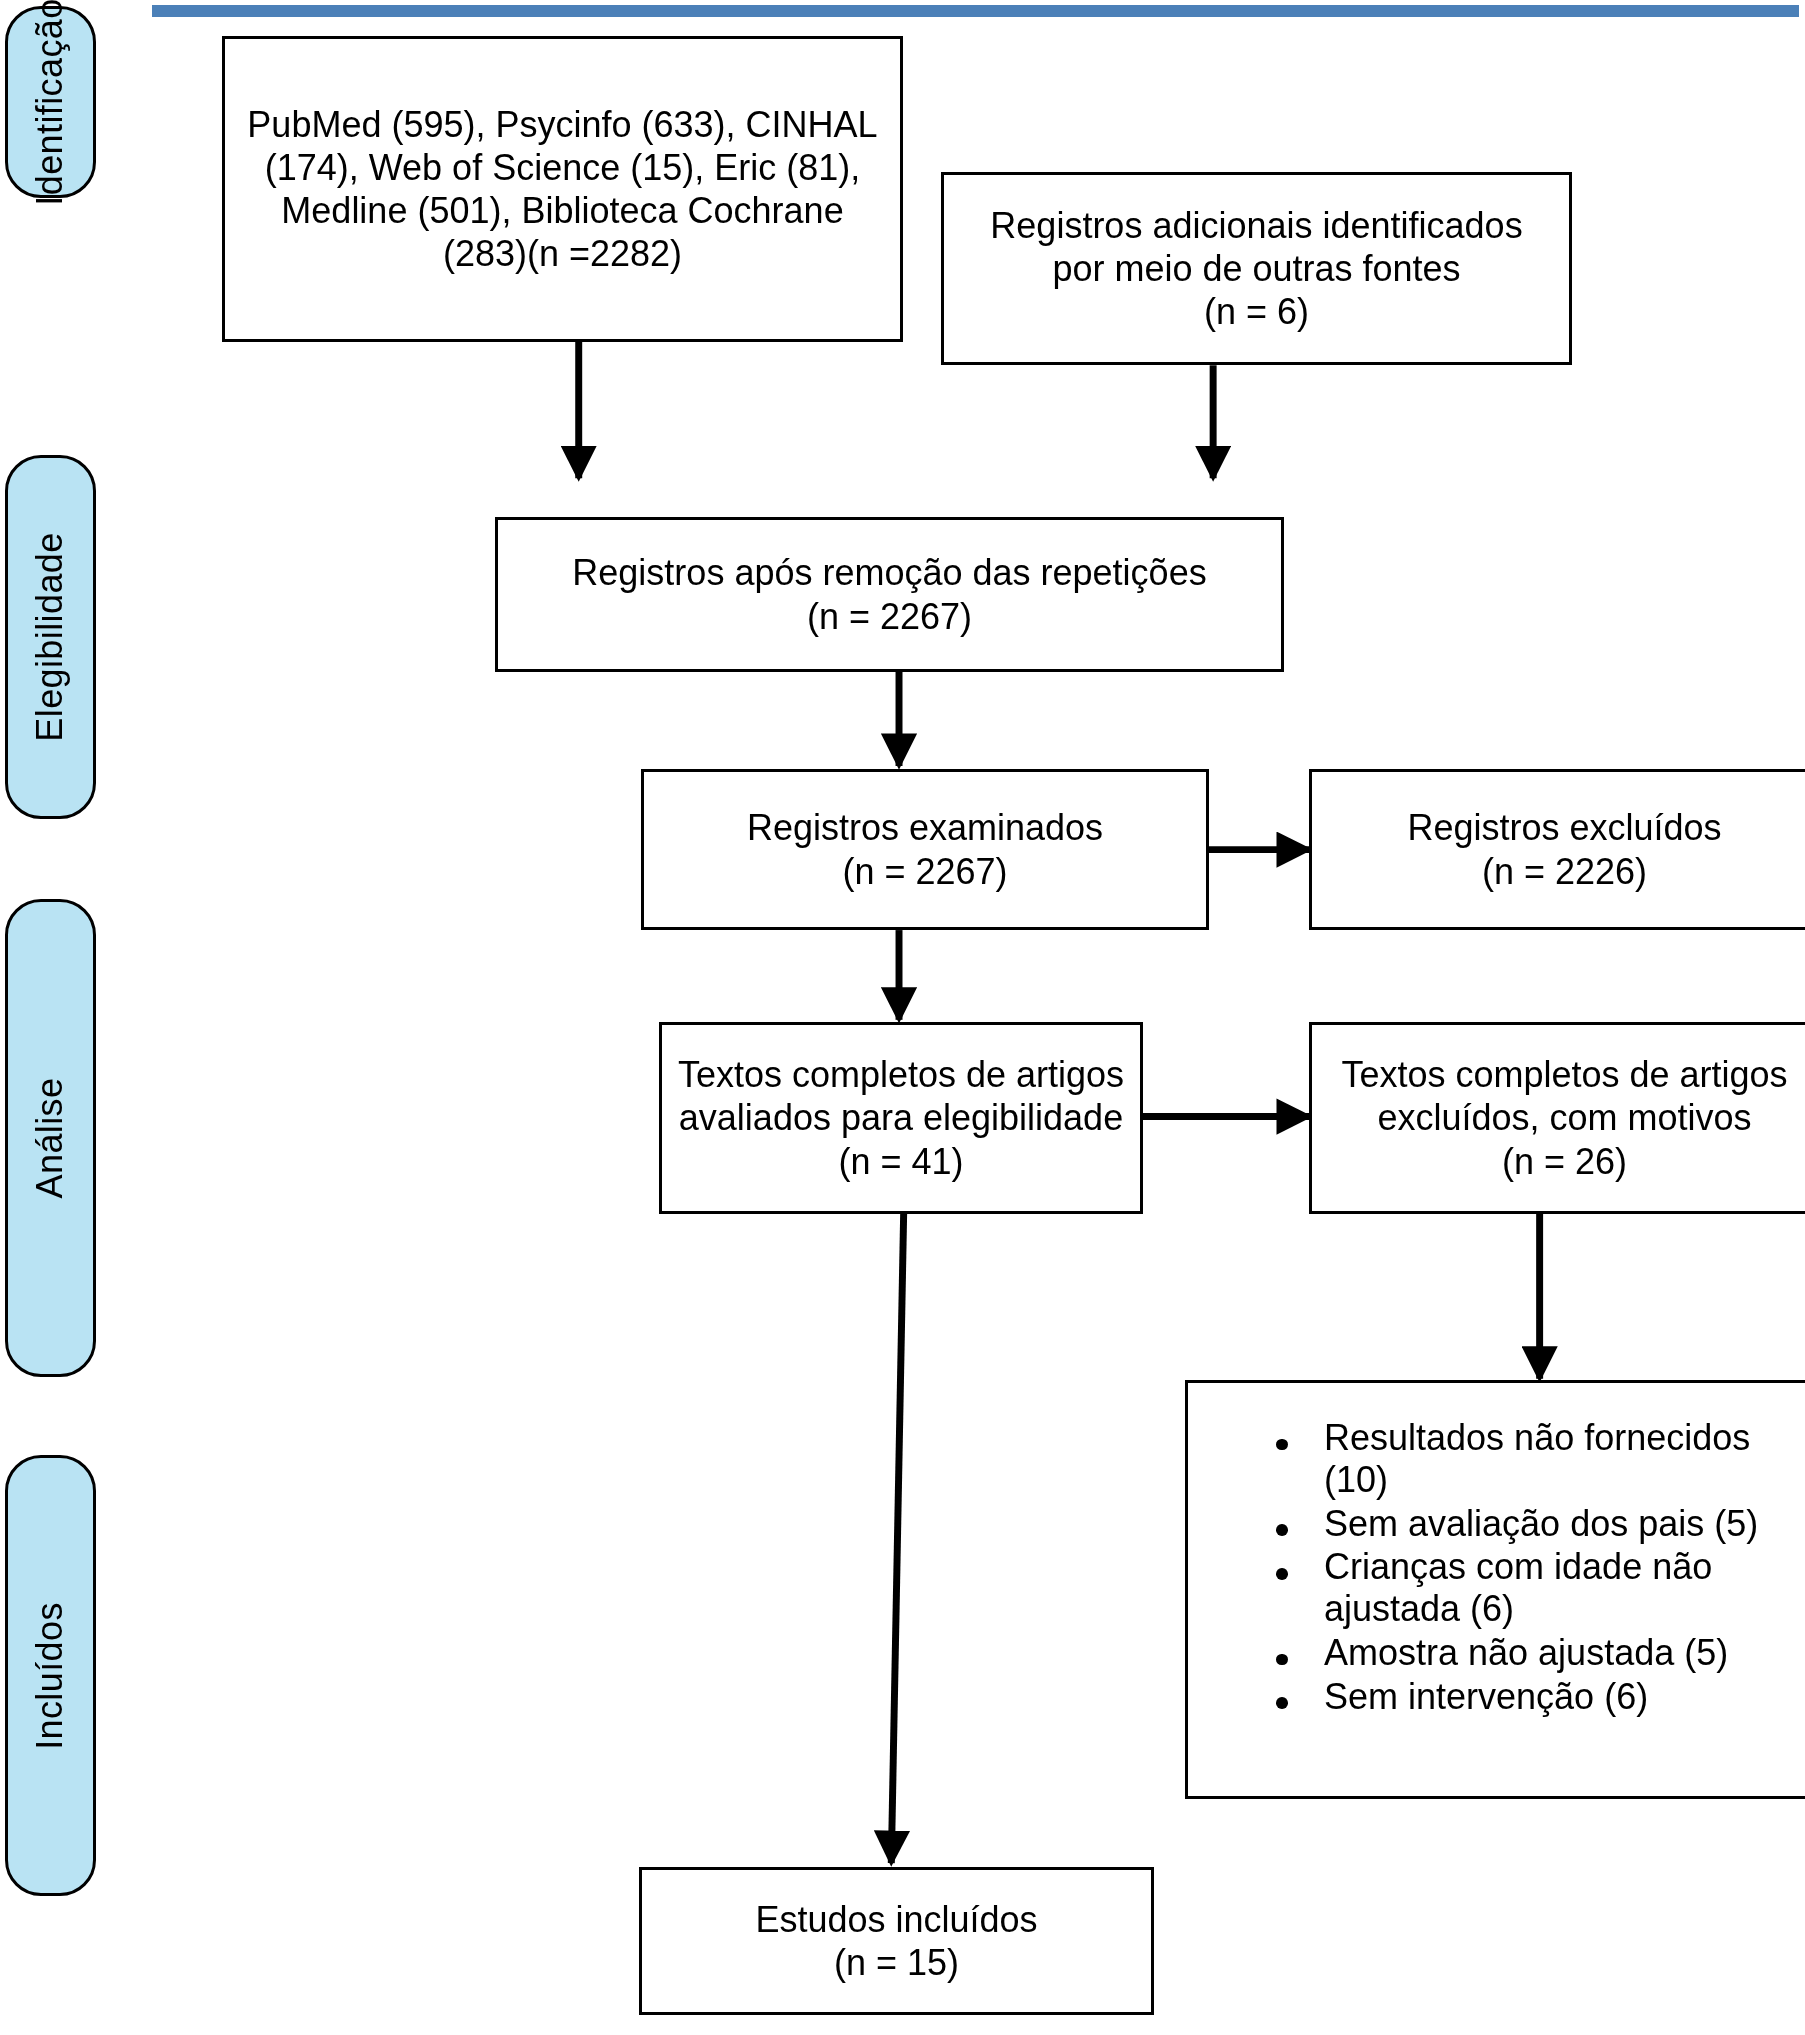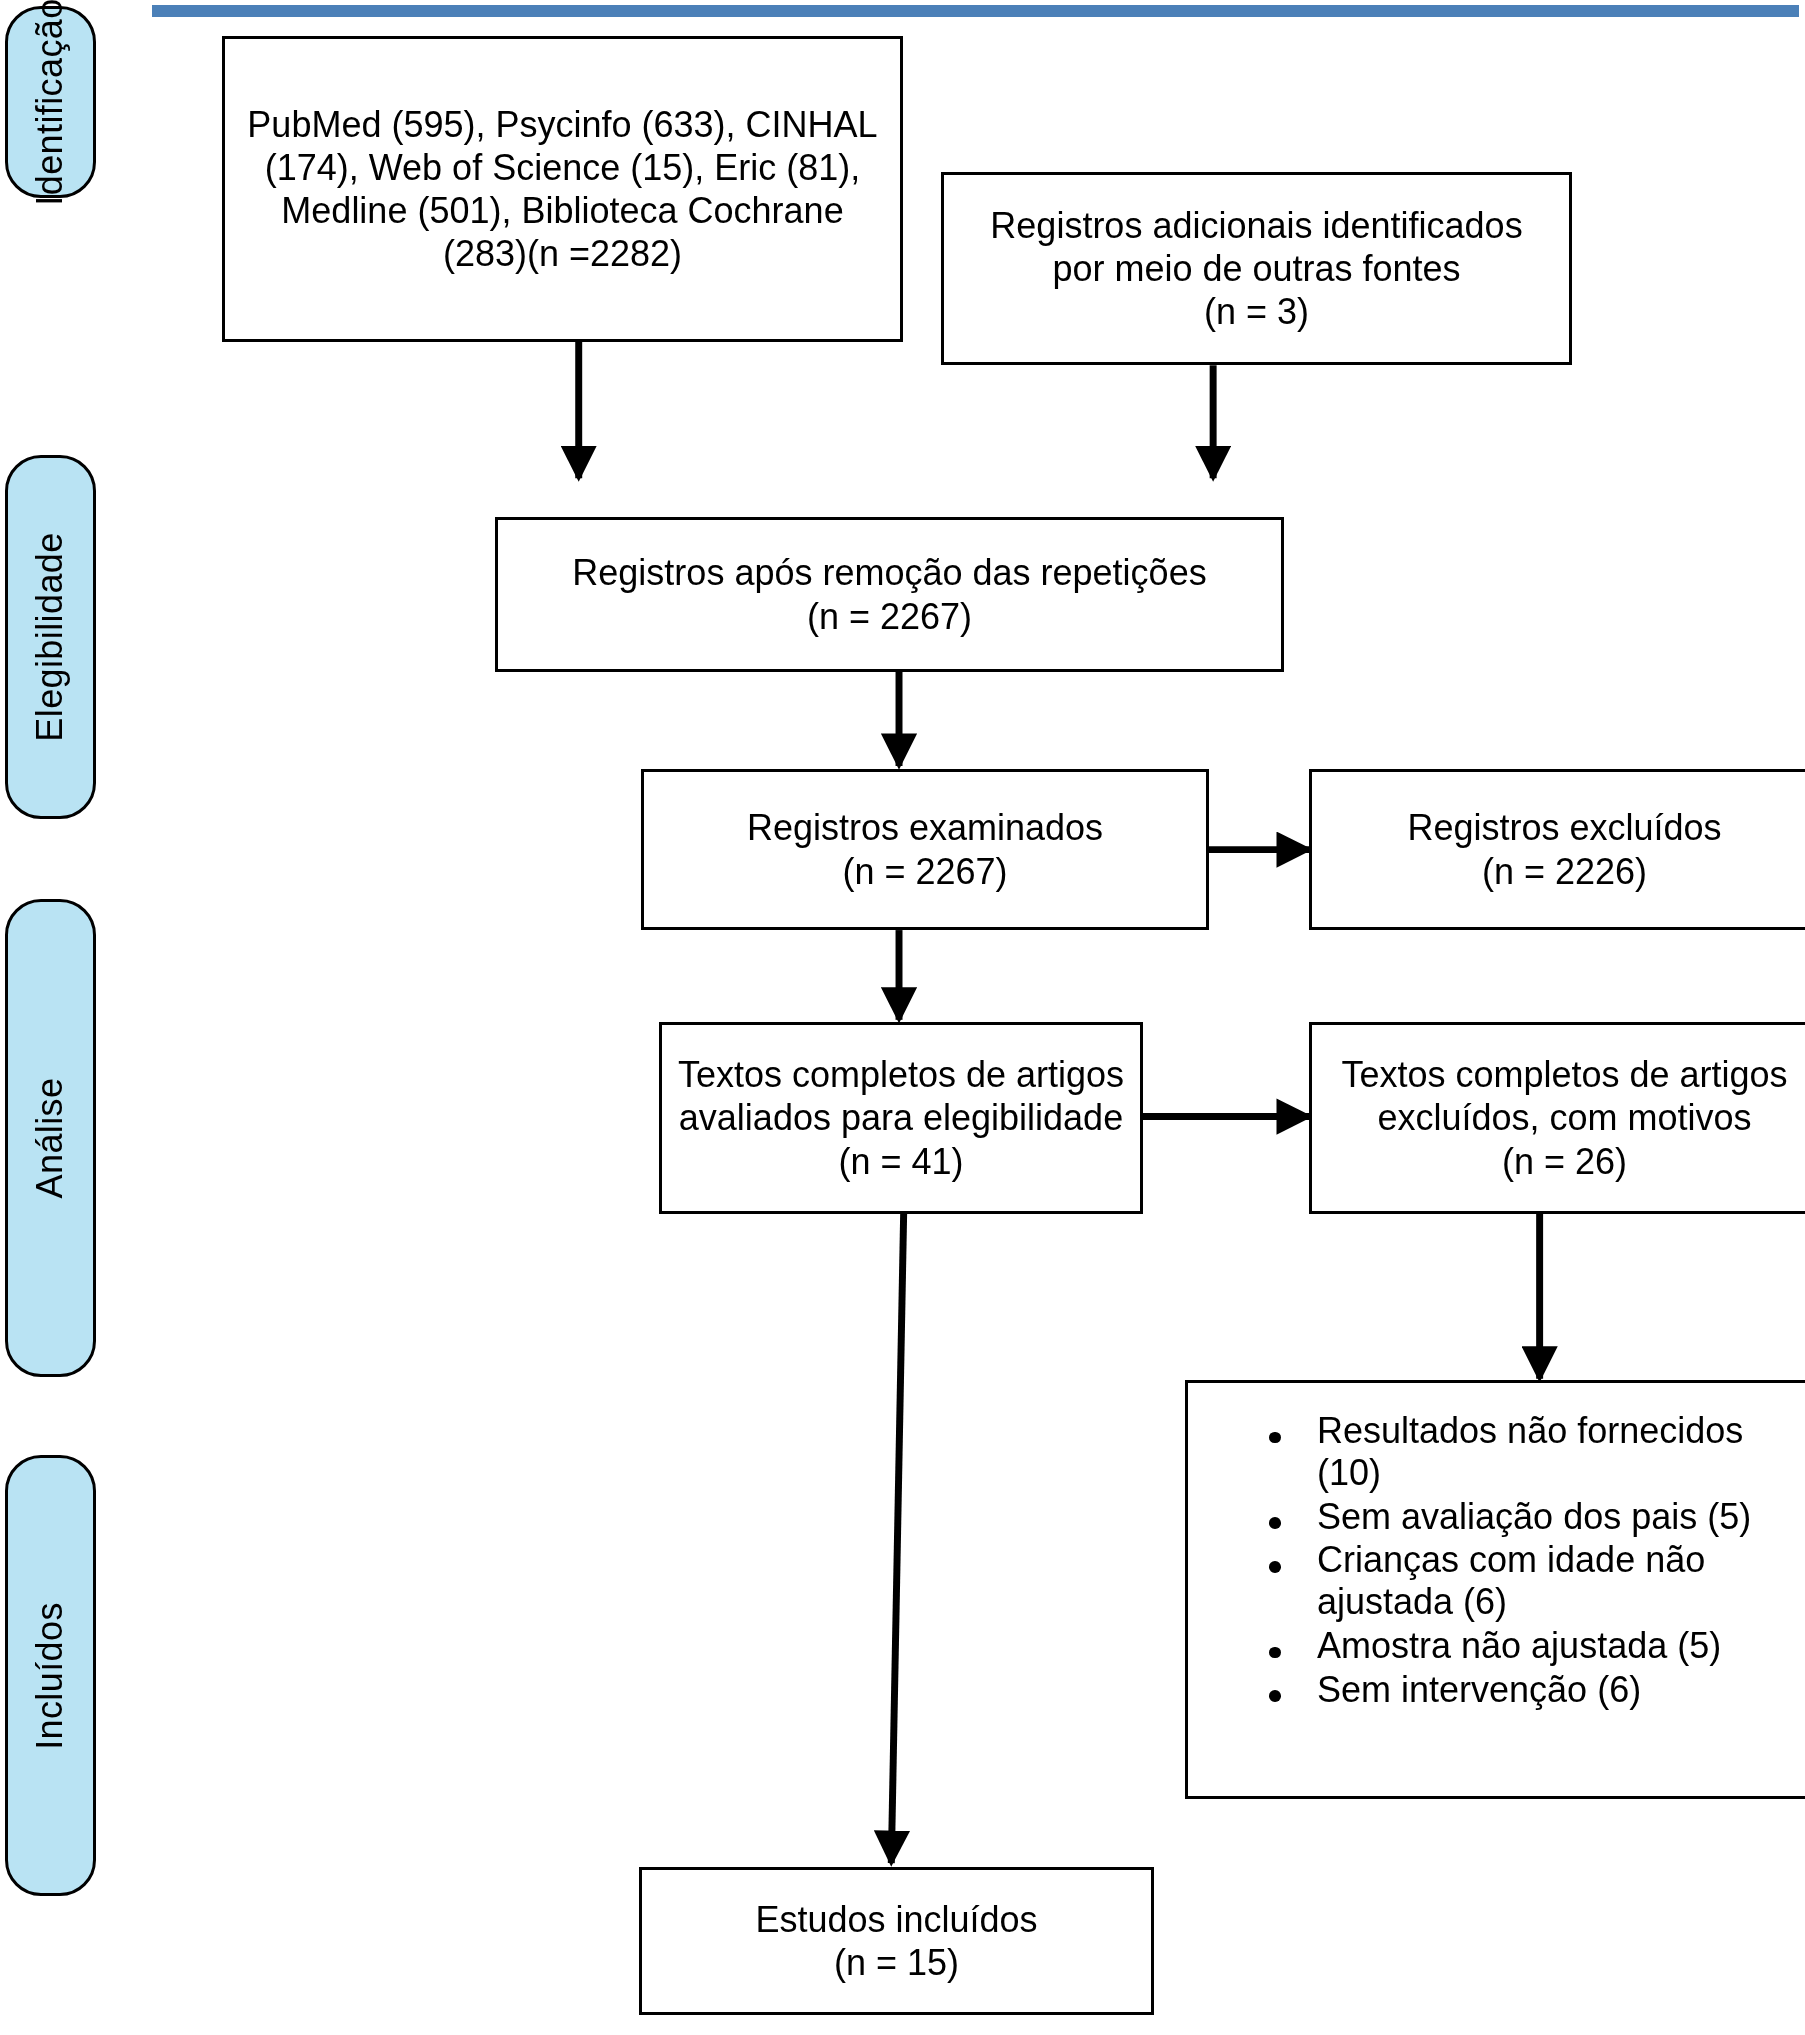--- a/index.html
+++ b/index.html
@@ -63,21 +63,21 @@
     white-space: pre-line;
     display: block;
     width: 100%;
   }
   
   .box.bullets {
     display: block;
     padding: 23px 14px 15.5px 14px;
   }
   ul.reason-list {
-    margin: 4px;
+    margin: 11px;
     padding: 0 0 0 63px;
     list-style: none;
   }
   ul.reason-list li {
     position: relative;
     font-size: 36px;
     line-height: 1.17;
     text-align: left;
     margin: 0 0 1.5px 0;
     padding-left: 48px;
@@ -152,21 +152,21 @@
   <div class="box" style="left:222px; top:36px; width:681px; height:306px;">
     <span class="box-text">PubMed (595), Psycinfo (633), CINHAL
 (174), Web of Science (15), Eric (81),
 Medline (501), Biblioteca Cochrane
 (283)(n =2282)</span>
   </div>
 
   <div class="box" style="left:941px; top:172px; width:631px; height:193px;">
     <span class="box-text">Registros adicionais identificados
 por meio de outras fontes
-(n = 3)</span>
+(n = 6)</span>
   </div>
 
   <div class="box" style="left:495px; top:481px; width:789px; height:155px;margin-top:36px;">
     <span class="box-text">Registros após remoção das repetições
 (n = 2267)</span>
   </div>
 
   <div class="box" style="left:641px; top:769px; width:568px; height:161px;">
     <span class="box-text">Registros examinados
 (n = 2267)</span>

